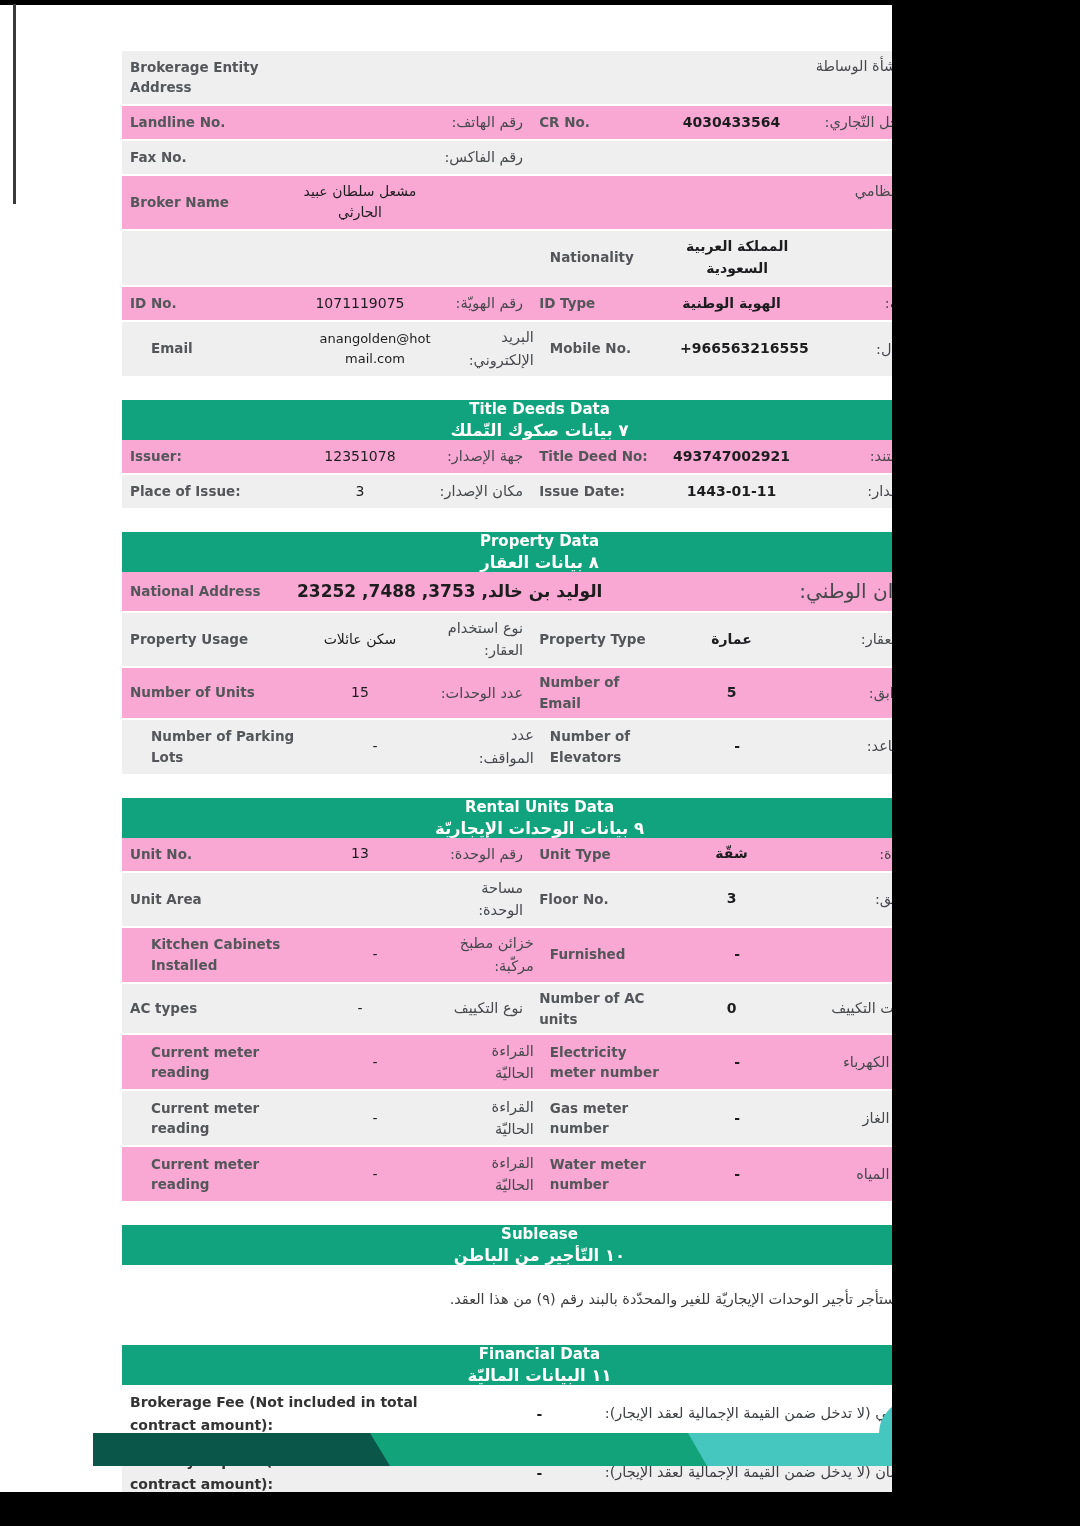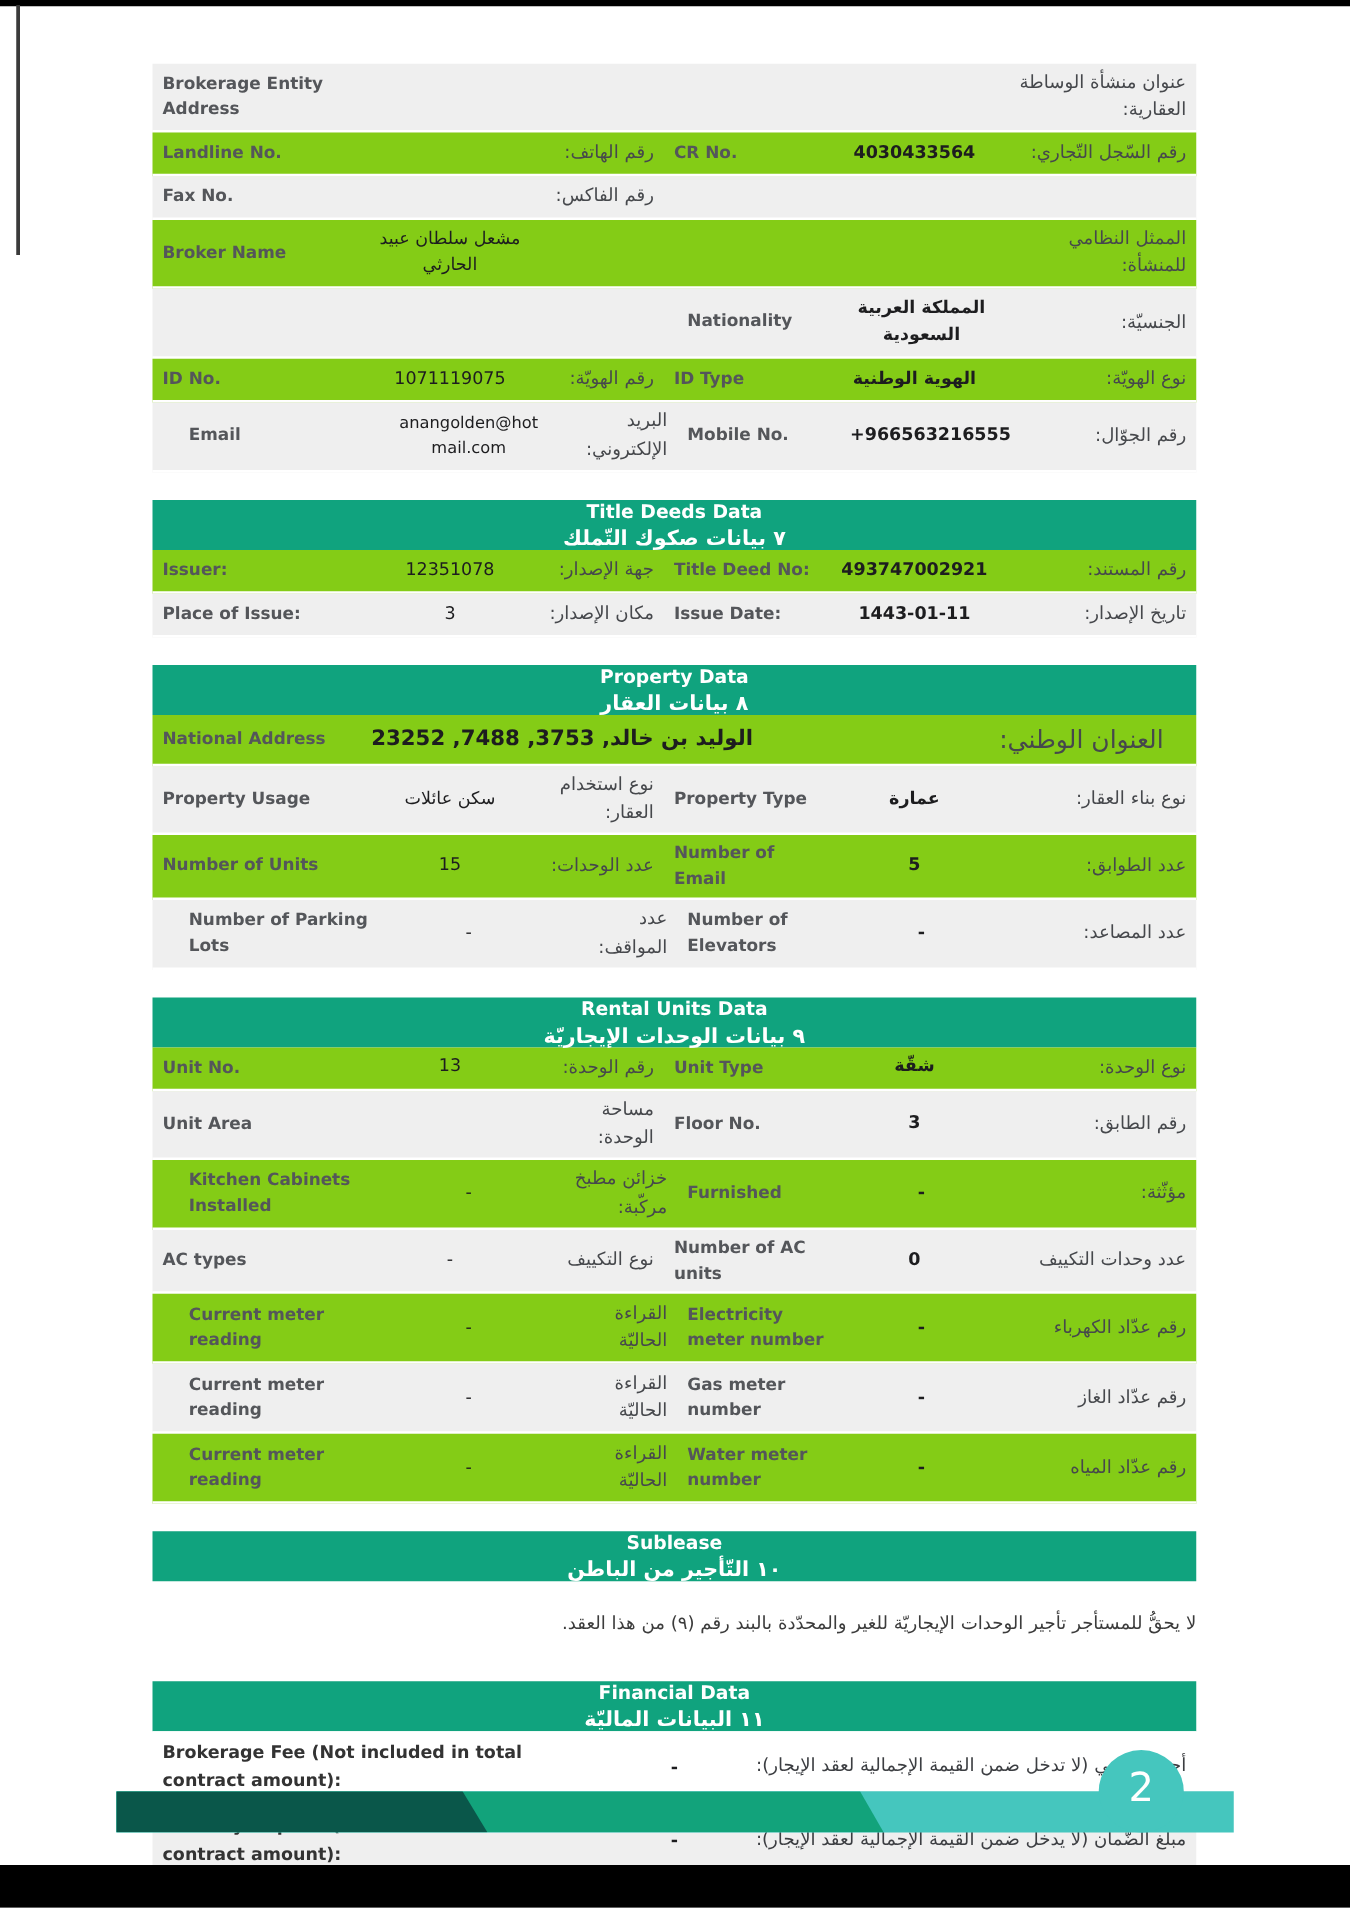--- a/index.html
+++ b/index.html
@@ -5,28 +5,28 @@
   :root{
     --header-green:#10a37e;
     --footer-dark:#0a574a;
     --footer-green:#12a37b;
     --footer-teal:#45c6be;
     --row-gray:#efefef;
   }
   *{margin:0;padding:0;box-sizing:border-box;}
   html,body{background:#000;}
   body{font-family:"DejaVu Sans","Liberation Sans",sans-serif;}
-  .page{position:relative;width:1080px;height:1526px;background:#fff;overflow:hidden;}
+  .page{position:relative;width:892px;height:1526px;background:#fff;overflow:hidden;}
   .black-top{position:absolute;top:0;left:0;right:0;height:5px;background:#000;}
   .black-bottom{position:absolute;bottom:0;left:0;right:0;height:34px;background:#000;}
   .edge-line{position:absolute;left:13px;top:4px;width:3px;height:200px;background:#3a3a3a;}
   .content{position:absolute;left:122px;top:51px;width:835px;}
 
   
-  .row{display:flex;align-items:center;min-height:35px;border-bottom:2px solid #fff;background:#84cc16;}
+  .row{display:flex;align-items:center;min-height:35px;border-bottom:2px solid #fff;background:#f9a8d4;}
   .row.alt{background:var(--row-gray,#efefef);}
   .row.tall{min-height:56px;padding-left:21px;}
   .c{padding:4px 8px;font-size:13.5px;color:#54565a;font-weight:600;line-height:1.55;}
   .c-en1{width:20%;}
   .c-v1{width:17%;text-align:center;font-weight:normal;color:#1d1d1f;font-size:14px;direction:ltr;}
   .c-ar1{width:12%;text-align:right;direction:rtl;font-weight:400;color:#46484c;font-size:14.5px;}
   .c-en2{width:16%;}
   .c-v2{width:16%;text-align:center;font-weight:bold;color:#1d1d1f;font-size:14px;direction:ltr;}
   .c-ar2{width:19%;text-align:right;direction:rtl;font-weight:400;color:#46484c;font-size:14.5px;}
   .c-vmid{width:58%;text-align:left;font-weight:bold;color:#1d1d1f;font-size:17px;direction:rtl;}

